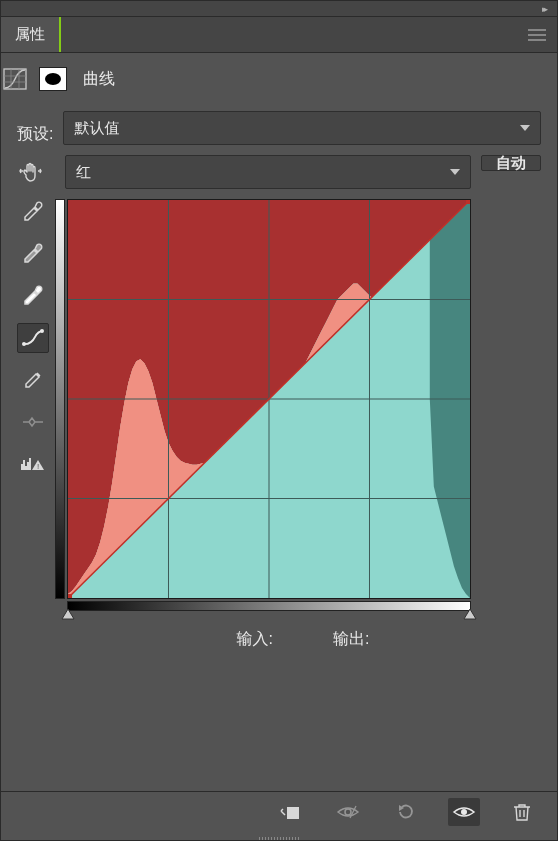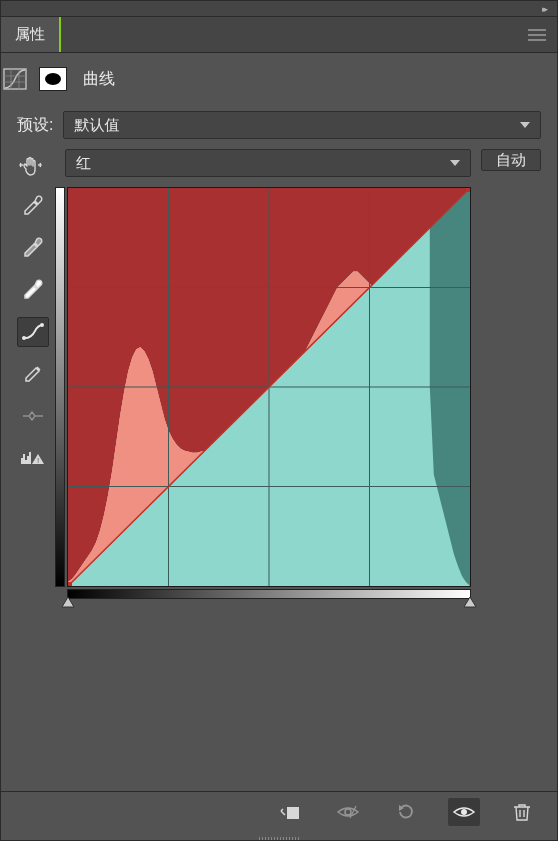--- a/index.html
+++ b/index.html
@@ -61,54 +61,55 @@
   border: 1px solid #222;
   position: relative;
 }
 .mask-thumb::after {
   content: ""; position: absolute; inset: 5px;
   border-radius: 50%;
   background: #000;
 }
 .subheader-title { font-size: 16px; margin-left: 6px; }
 .row {
-  display: flex; align-items: center;
+  display: flex; align-items: flex-end;
   padding: 6px 16px;
   gap: 10px;
 }
 .row-label { font-size: 16px; white-space: nowrap; }
 .select {
   flex: 1;
-  height: 28px;
+  height: 34px;
   background: #454545;
   border: 1px solid #2e2e2e;
   border-radius: 2px;
   display: flex; align-items: center;
   padding: 0 10px;
   font-size: 15px;
   color: #e8e8e8;
   position: relative;
   cursor: pointer;
 }
 .select .chev-d {
   margin-left: auto;
   width: 0; height: 0;
   border-left: 5px solid transparent;
   border-right: 5px solid transparent;
   border-top: 6px solid #c8c8c8;
 }
 .btn {
-  height: 22px;
+  height: 16px;
   padding: 0 14px;
   background: #454545;
   border: 1px solid #2e2e2e;
   border-radius: 2px;
   display: flex; align-items: center;
   font-size: 15px;
   cursor: pointer;
+  font-weight: bold;
 }
 .toolrow {
   display: flex; align-items: flex-start;
   padding: 4px 16px 0 16px;
   gap: 14px;
 }
 .sidebar {
   width: 34px;
   display: flex; flex-direction: column;
   gap: 12px;
@@ -347,20 +348,24 @@
               <polygon points="7,2 13,12 1,12" fill="#ccc" stroke="#333"></polygon>
             </svg>
         </div>
         <div class="arrow-marker r">
           <svg width="14" height="14" viewBox="0 0 14 14">
               <polygon points="7,2 13,12 1,12" fill="#ccc" stroke="#333"></polygon>
             </svg>
         </div>
       </div>
 
+      <div class="io-row">
+        <span>输入:</span>
+        <span>输出:</span>
+      </div>
     </div>
   </div>
 
 
   <div class="footer">
     <div class="fbtn">
       <svg width="22" height="18" viewBox="0 0 22 18">
           <rect x="8" y="4" width="12" height="12" fill="#d8d8d8"></rect>
           <path d="M6 12 L 2 8 M 2 8 L 4 6 M 2 8 L 4 10" stroke="#d8d8d8" stroke-width="1.5" fill="none"></path>
         </svg>

